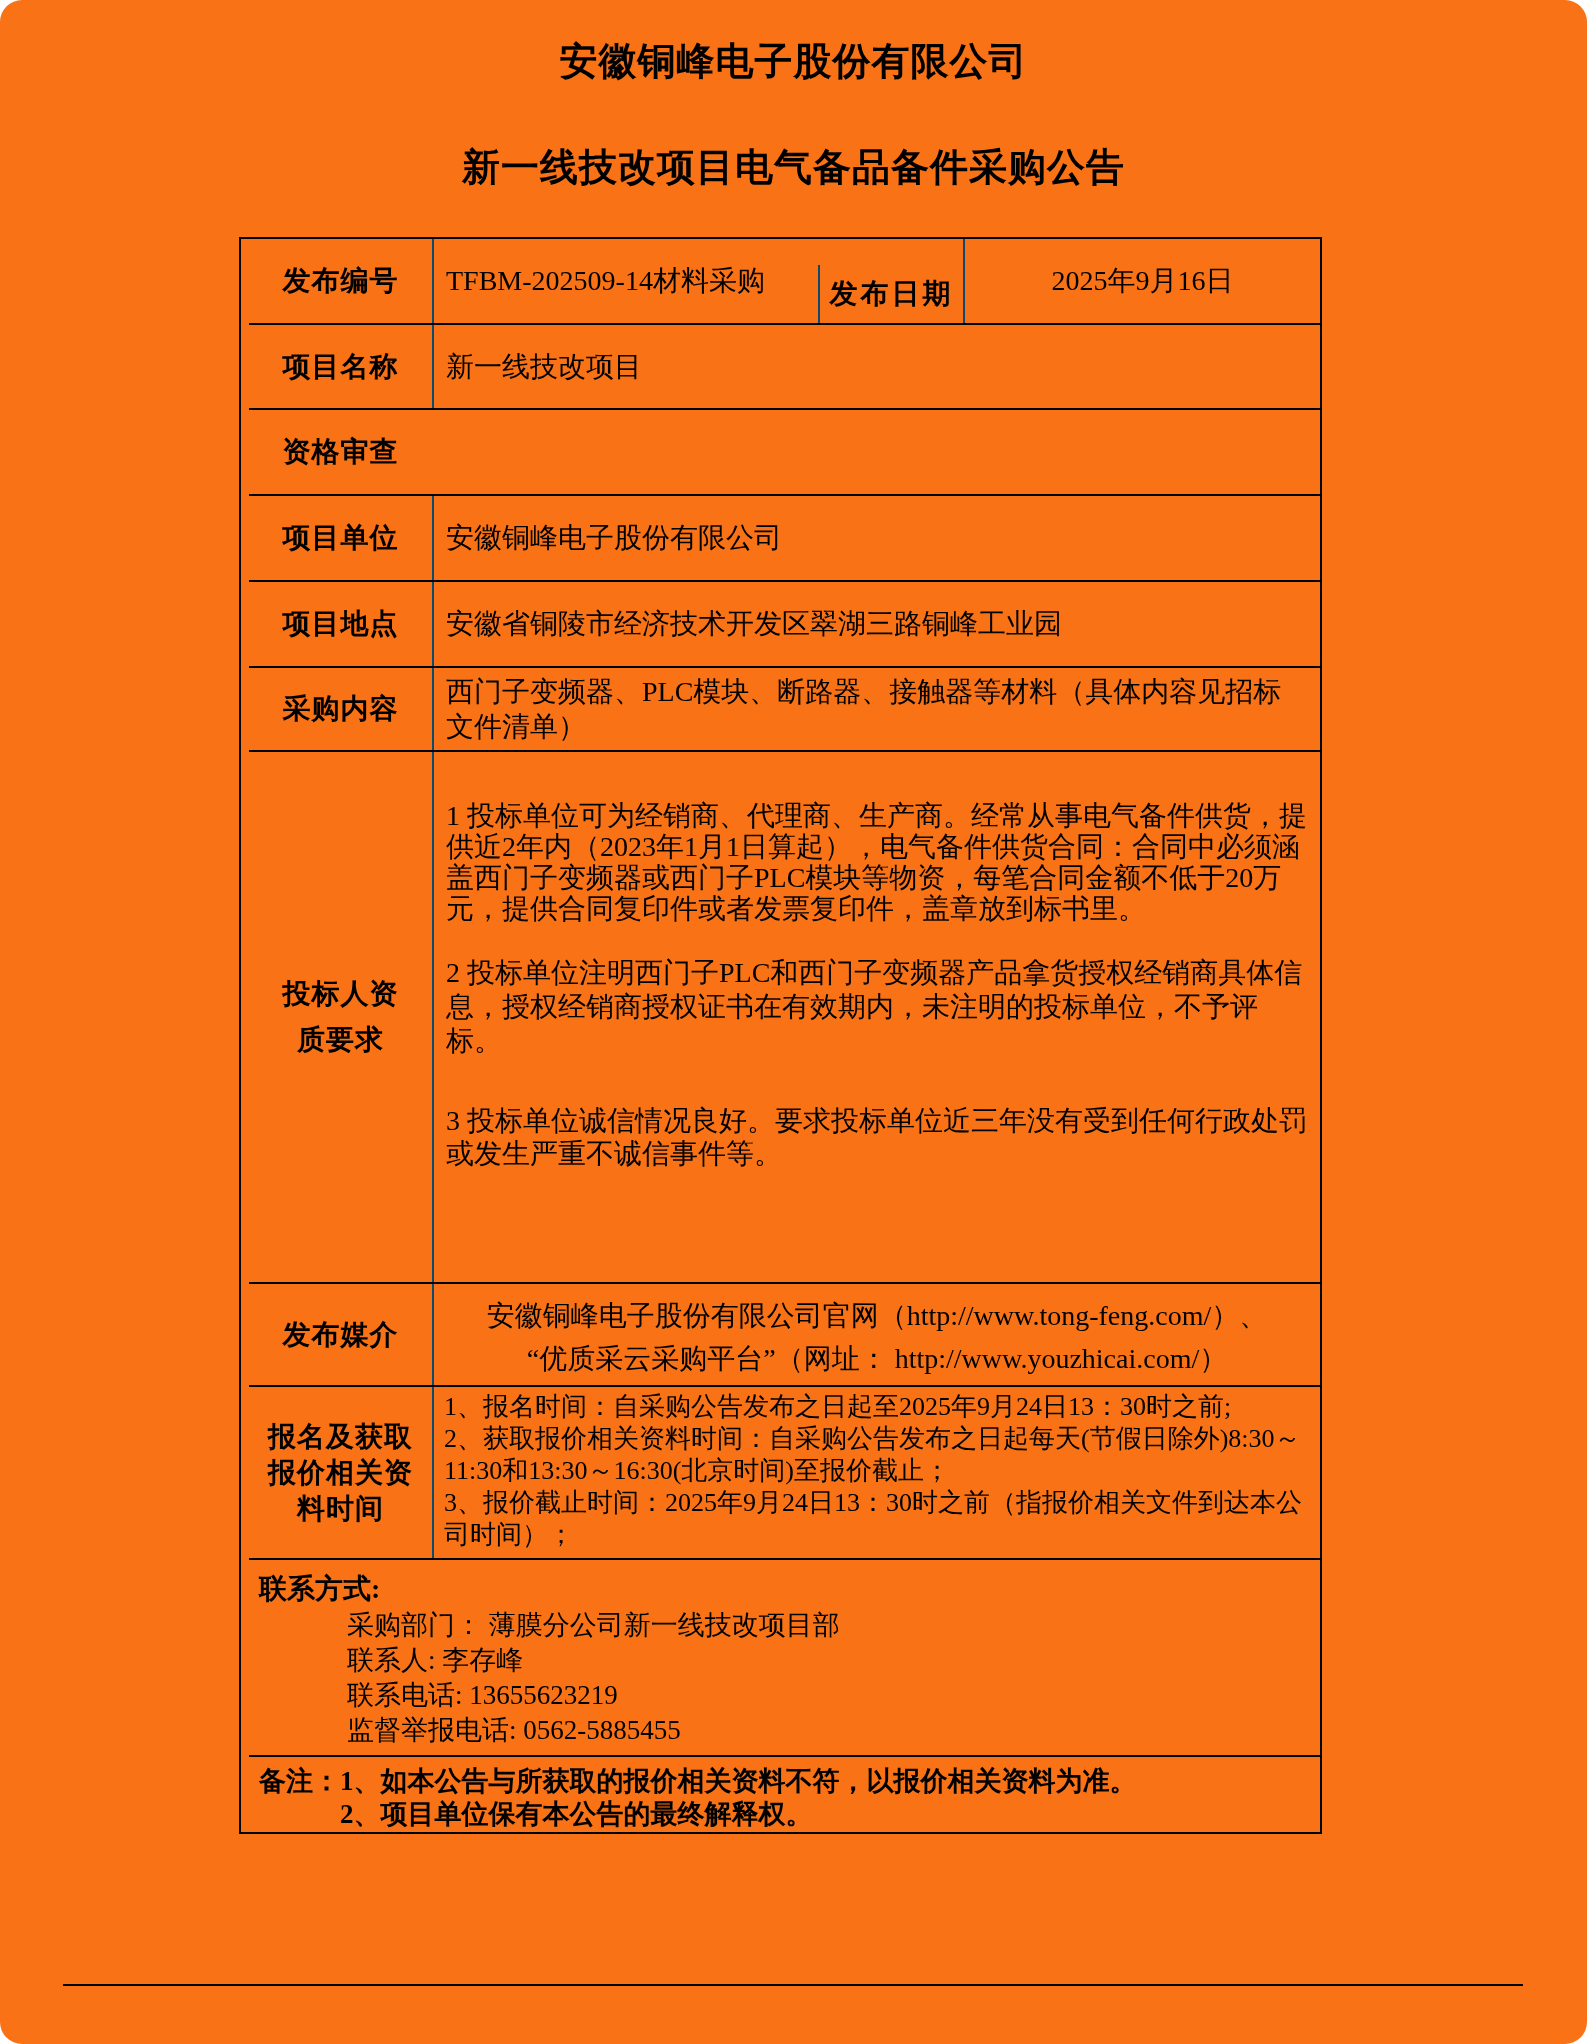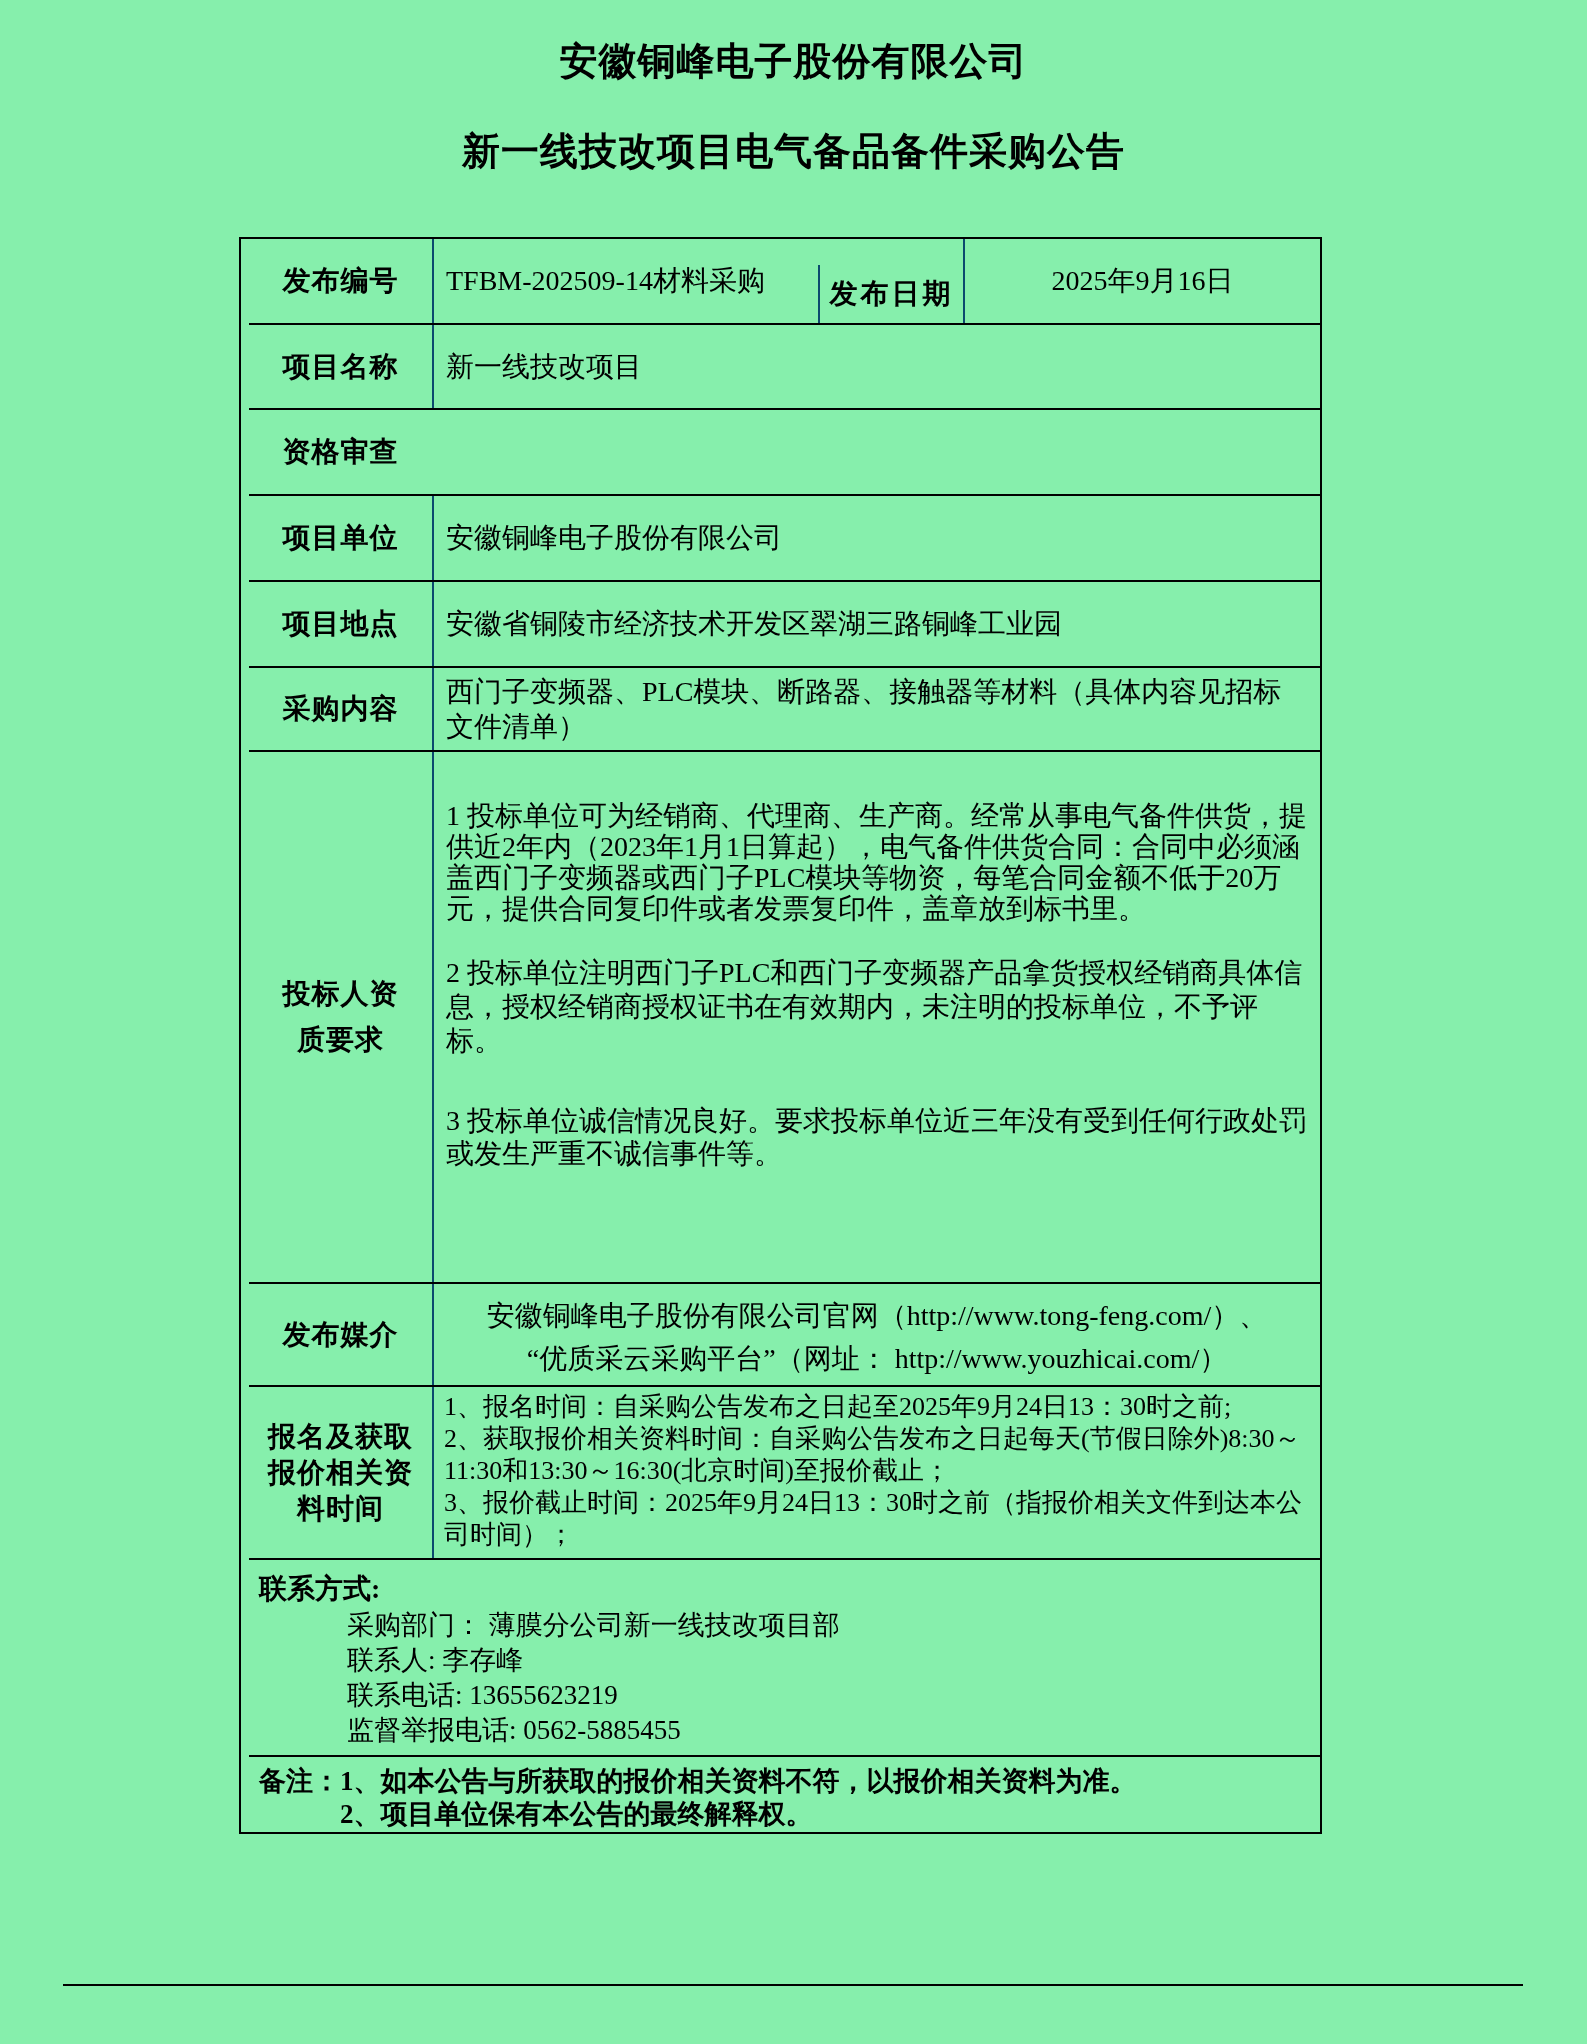--- a/index.html
+++ b/index.html
@@ -1,35 +1,36 @@
 <!DOCTYPE html>
 <html><head>
 <meta charset="utf-8">
 <style>
   html,body { margin:0; padding:0; background:#fff; }
   .page {
     position: relative;
     width: 1587px;
     height: 2044px;
-    background: #86efac;
+    background: #f97316;
     font-family: "Liberation Serif", "DejaVu Serif", serif;
     color: #000;
     overflow: hidden;
+    border-radius: 22px;
   }
   .doc-title {
     position: absolute;
     top: 36px; left: 0; width: 100%;
     text-align: center;
     font-size: 38px;
     font-weight: bold;
     letter-spacing: 1px;
   }
   .doc-subtitle {
     position: absolute;
-    top: 126px; left: 0; width: 100%;
+    top: 142px; left: 0; width: 100%;
     text-align: center;
     font-size: 38px;
     font-weight: bold;
     letter-spacing: 1px;
   }
   .doc-table {
     position: absolute;
     left: 239px; top: 237px;
     width: 1083px;
     border: 2px solid #000;

